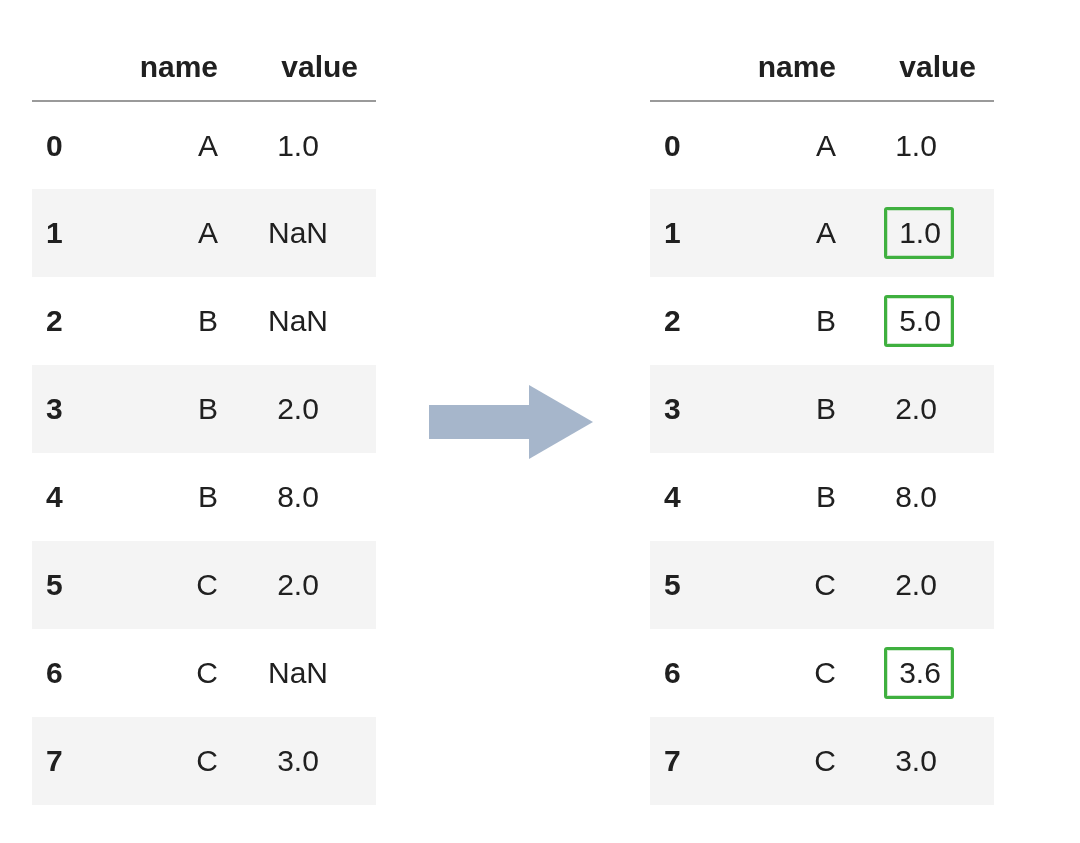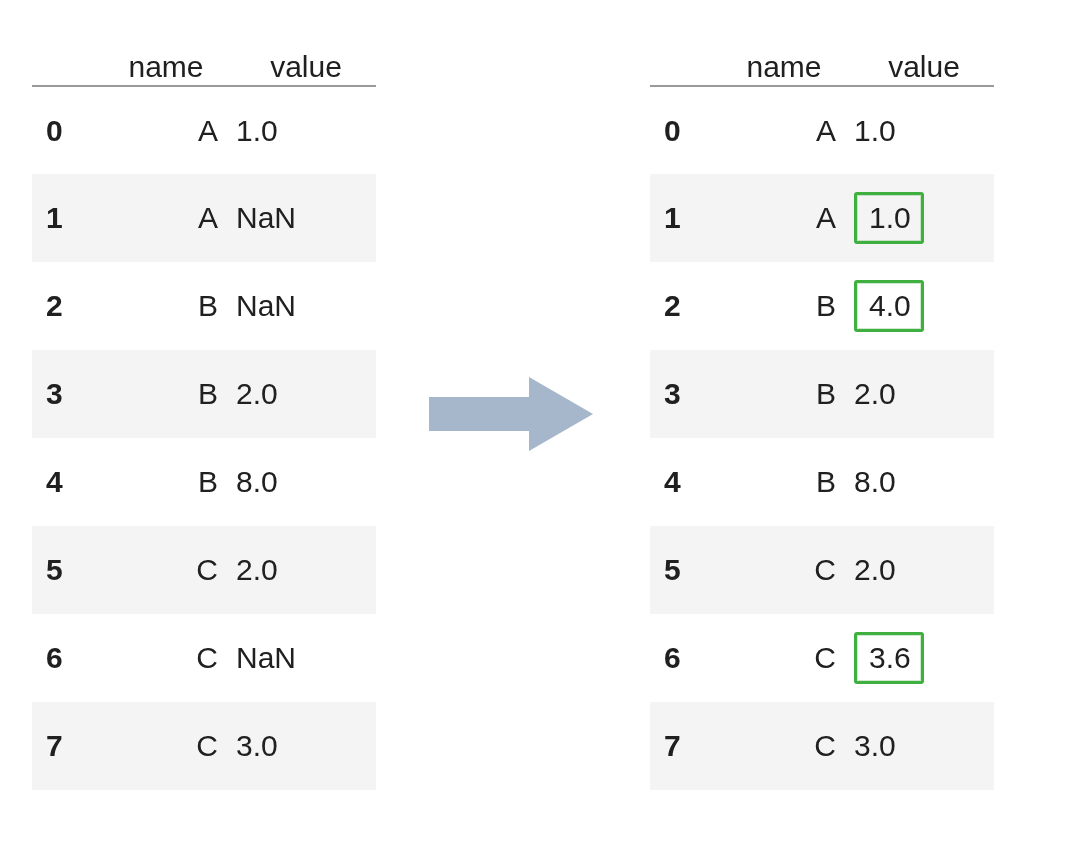--- a/index.html
+++ b/index.html
@@ -33,22 +33,23 @@
     line-height: 1.0;
   }
   table.df th, table.df td {
     padding: 0;
     border: none;
     font-weight: 400;
     box-sizing: border-box;
   }
   
   table.df thead th {
-    font-weight: 400;
-    padding: 14px 18px 3px 18px;
+    font-weight: 700;
+    text-align: right;
+    padding: 14px 18px 18px 18px;
     border-bottom: 2px solid #9a9a9a;
     background: #ffffff;
   }
   table.df thead th.idx-head {
     border-bottom: 2px solid #9a9a9a;
   }
   
   table.df tbody tr {
     height: 88px;
   }
@@ -61,21 +62,21 @@
     padding-left: 14px;
     padding-right: 24px;
     width: 64px;
   }
   table.df tbody td.name {
     text-align: right;
     padding-right: 18px;
     width: 140px;
   }
   table.df tbody td.value {
-    text-align: left;
+    text-align: center;
     padding-right: 16px;
     width: 140px;
   }
   
   span.hl {
     display: inline-block;
     padding: 8px 10px 8px 12px;
     border: 3px solid #3fb03f;
     border-radius: 3px;
     box-shadow: 0 0 0 1px rgba(63,176,63,0.25) inset;
@@ -179,21 +180,21 @@
               <td class="value">1.0</td>
             </tr>
           <tr class="stripe">
               <th class="idx">1</th>
               <td class="name">A</td>
               <td class="value"><span class="hl">1.0</span></td>
             </tr>
           <tr>
               <th class="idx">2</th>
               <td class="name">B</td>
-              <td class="value"><span class="hl">4.0</span></td>
+              <td class="value"><span class="hl">5.0</span></td>
             </tr>
           <tr class="stripe">
               <th class="idx">3</th>
               <td class="name">B</td>
               <td class="value">2.0</td>
             </tr>
           <tr>
               <th class="idx">4</th>
               <td class="name">B</td>
               <td class="value">8.0</td>

